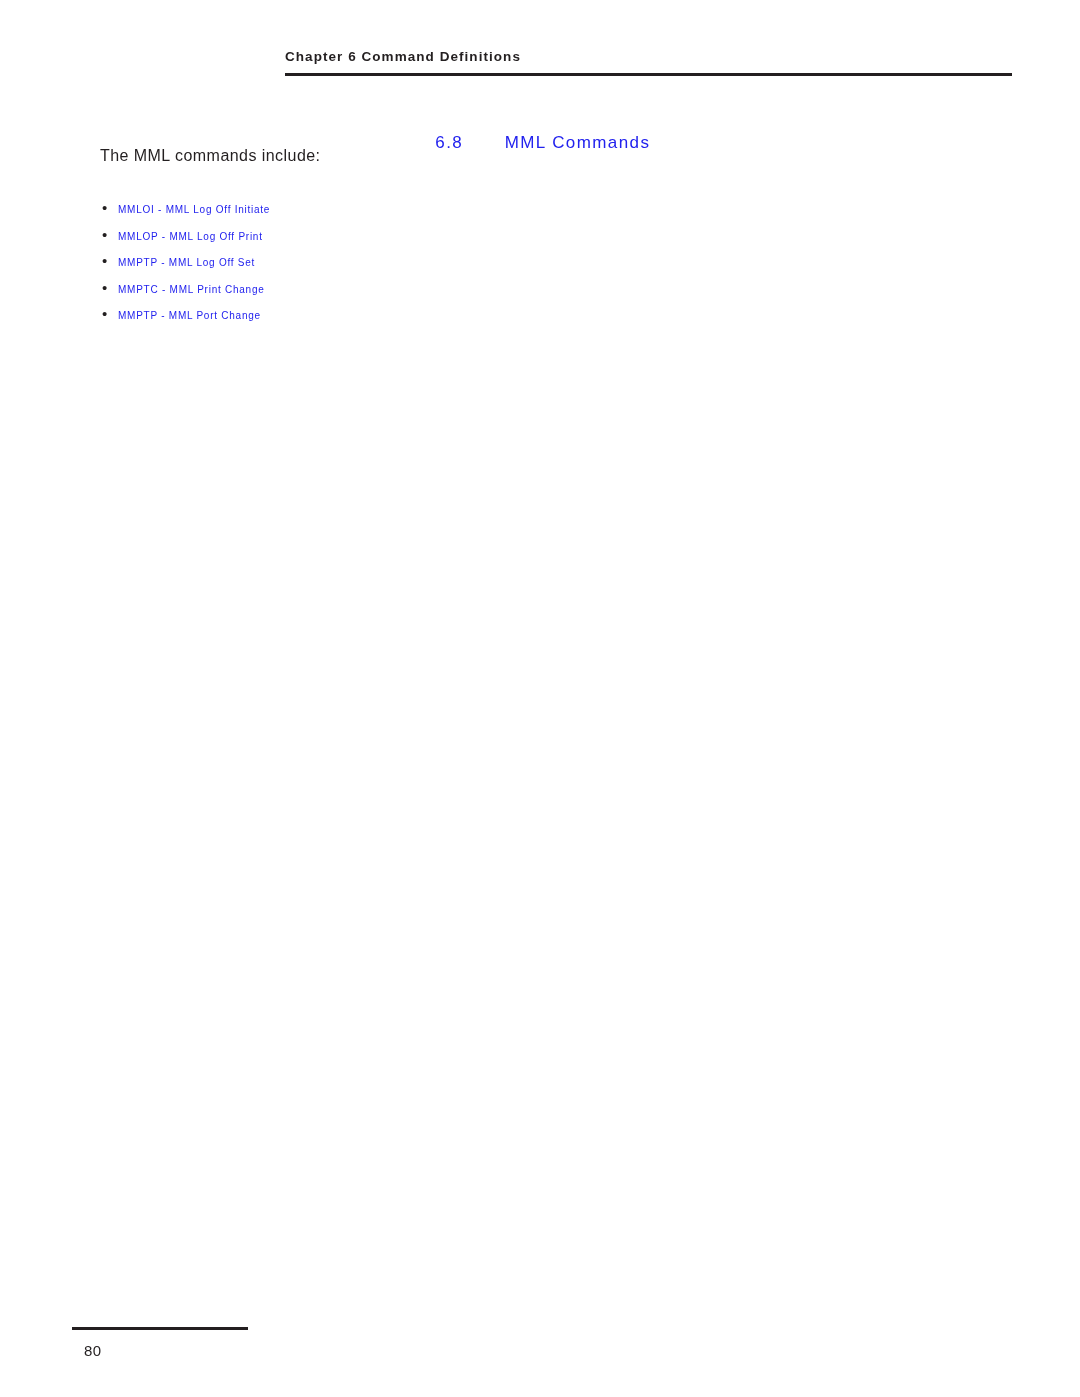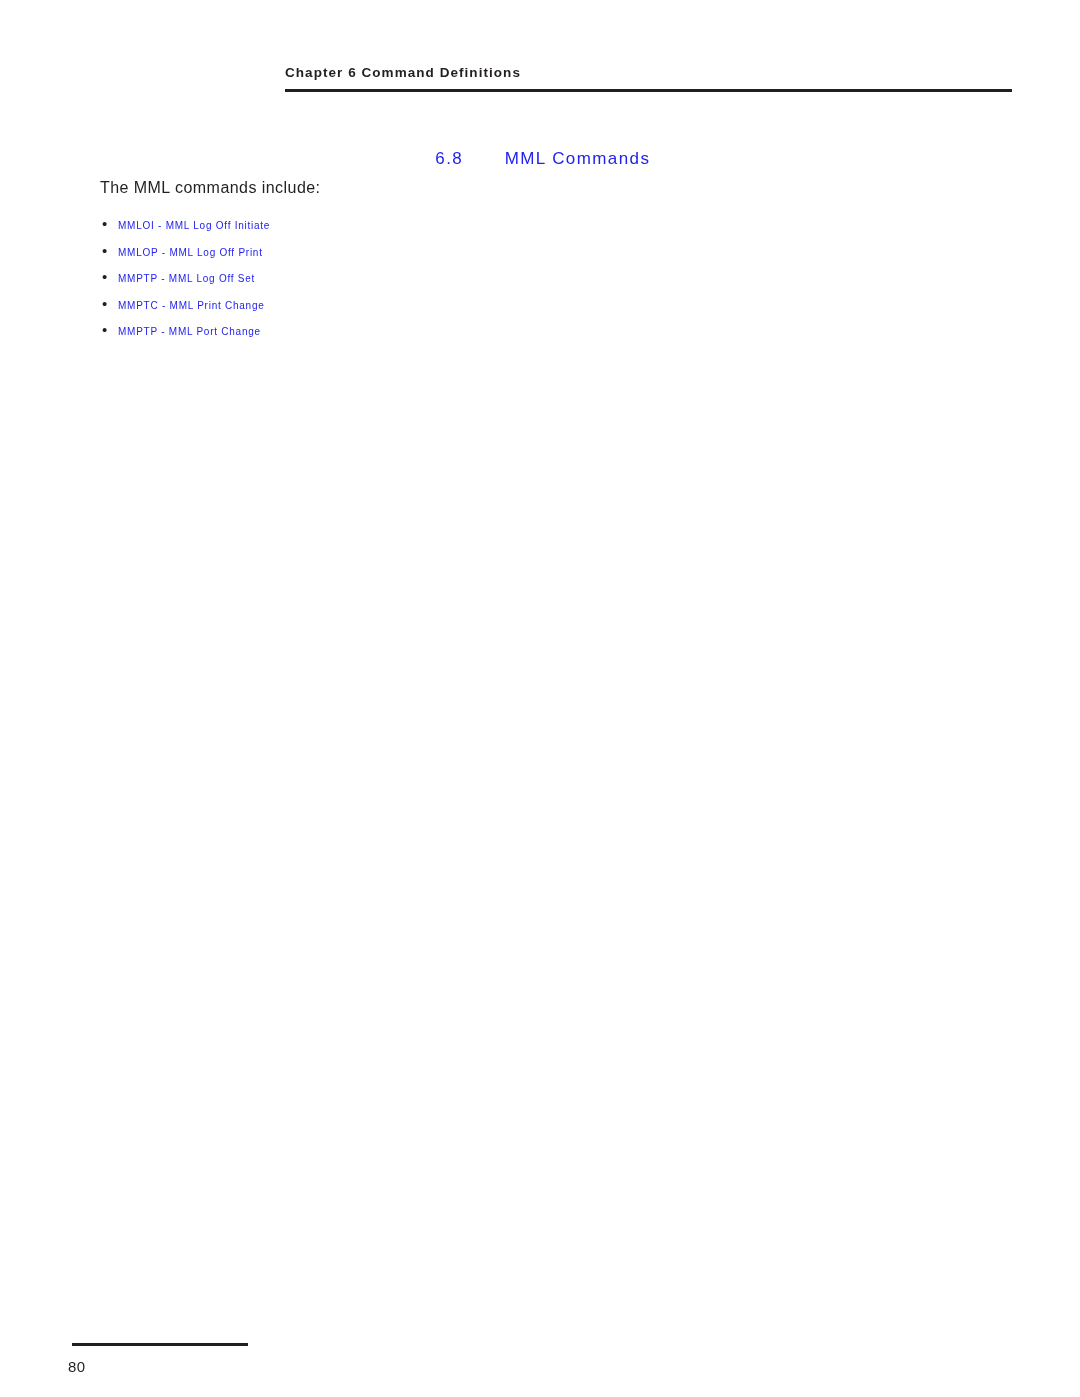--- a/index.html
+++ b/index.html
@@ -15,21 +15,20 @@
     position: relative;
     overflow: hidden;
   }
 
   .page {
     position: absolute;
     top: 0;
     left: 0;
     width: 1080px;
     height: 1233px;
-    margin-top: 16px;
   }
 
   
   .header-area {
     position: absolute;
     left: 285px;
     top: 48px;
     width: 727px;
   }
   .header-text {
@@ -71,21 +70,21 @@
     font-size: 17px;
     letter-spacing: 1.4px;
     color: #2222ee;
     vertical-align: top;
   }
 
   
   .intro-paragraph {
     position: absolute;
     left: 100px;
-    top: 163px;
+    top: 147px;
     font-size: 16px;
     letter-spacing: 0.45px;
     color: #231f20;
     white-space: nowrap;
   }
 
   
   .command-list {
     position: absolute;
     left: 100px;
@@ -120,21 +119,21 @@
   .footer-rule {
     position: absolute;
     left: 72px;
     top: 1327px;
     width: 176px;
     height: 3px;
     background: #231f20;
   }
   .footer-page-number {
     position: absolute;
-    left: 68px;
+    left: 84px;
     top: 1341px;
     font-size: 15px;
     letter-spacing: 0.4px;
     color: #231f20;
     line-height: 20px;
   }
 </style>
 </head>
 <body>
 

